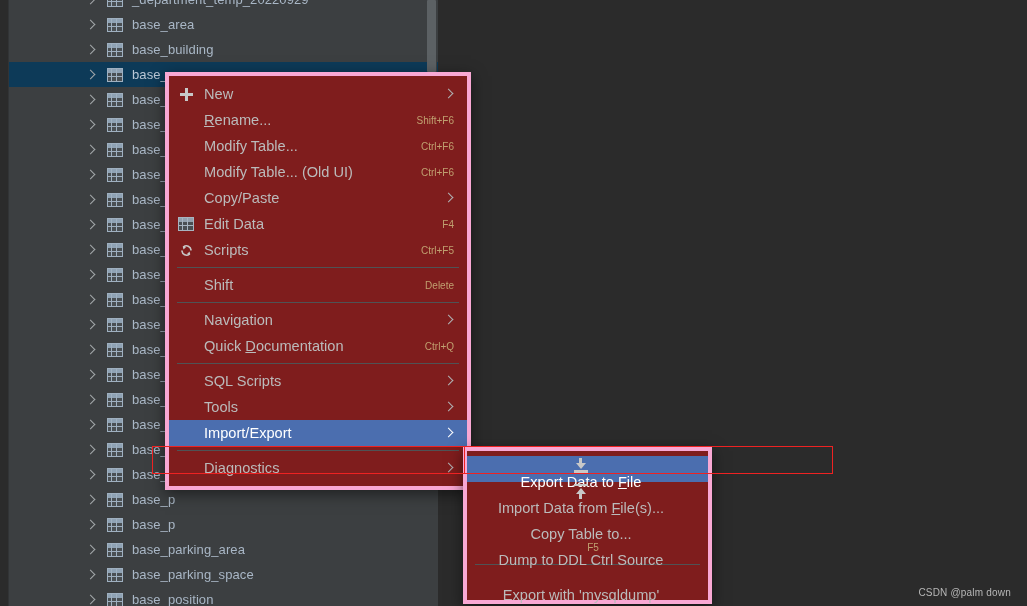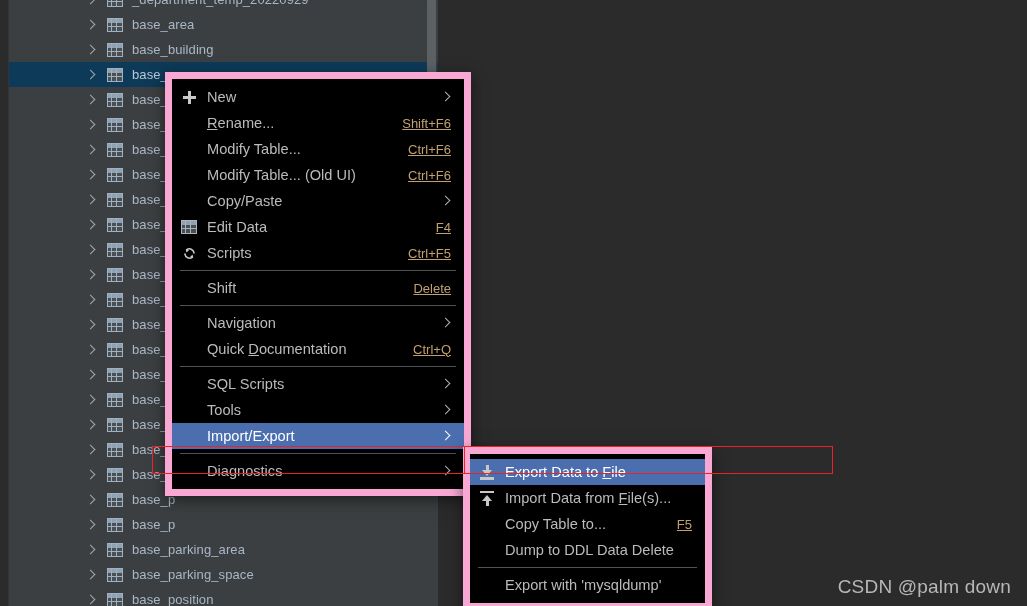--- a/index.html
+++ b/index.html
@@ -109,22 +109,22 @@
     top: 0px;
     width: 9px;
     height: 72px;
     background: #5c6164;
     border-radius: 1px;
   }
 
   
   .menu {
     position: absolute;
-    background: #000000;
-    border: 7px solid #f9a8d4;
+    background: #7f1d1d;
+    border: 4px solid #f9a8d4;
     box-shadow: 0 4px 14px rgba(0,0,0,0.5);
     padding: 5px 0 5px 0;
     box-sizing: border-box;
   }
   #context-menu {
     left: 165px;
     top: 72px;
     width: 306px;
   }
   .mi {
@@ -147,23 +147,22 @@
     justify-content: center;
     height: 18px;
   }
   .mi .lbl {
     flex: 1 1 auto;
     color: #bbbbbb;
   }
   .mi .accel {
     flex: none;
     color: #c0a070;
-    font-size: 13px;
+    font-size: 10px;
     margin-left: 24px;
-    text-decoration: underline;
   }
   .mi .arrow {
     flex: none;
     width: 10px;
     height: 10px;
     margin-left: 18px;
     position: relative;
   }
   .mi .arrow::before {
     content: "";
@@ -215,21 +214,21 @@
       linear-gradient(to bottom, #93a0ad 0, #93a0ad 4px, transparent 4px, transparent 7px, #a8b4c0 7px, #a8b4c0 8px, transparent 8px);
     background-color: #4a4f53;
   }
 
   
   #import-export-submenu {
     left: 463px;
     top: 447px;
     width: 249px;
   }
-  #import-export-submenu .mi { height: 26px; }
+  #import-export-submenu .mi { height: 26px; flex-direction: column; }
 
   .dl-ico, .ul-ico {
     position: relative;
     width: 14px;
     height: 15px;
   }
   .dl-ico::before {
     content: "";
     position: absolute;
     left: 5.5px; top: 0; width: 3px; height: 7px;
@@ -285,21 +284,21 @@
   }
   #anno-import-export { left: 152px; top: 446px; width: 681px; height: 28px; }
   #anno-export-file  { left: 464px; top: 446px; width: 369px; height: 28px; }
 
   
   #watermark {
     position: absolute;
     right: 16px;
     bottom: 8px;
     color: #b7b7b7;
-    font-size: 19px;
+    font-size: 10px;
     letter-spacing: 0.2px;
   }
 </style>
 </head>
 <body>
 
 <div id="root">
 
   <div id="tree-panel">
     <div id="tree-list">
@@ -568,21 +567,21 @@
         </span>
         <span class="lbl">Import Data from <span class="mnem">F</span>ile(s)...</span>
       </div>
       <div class="mi">
         <span class="ico"></span>
         <span class="lbl">Copy Table to...</span>
         <span class="accel">F5</span>
       </div>
       <div class="mi">
         <span class="ico"></span>
-        <span class="lbl">Dump to DDL Data Delete</span>
+        <span class="lbl">Dump to DDL Ctrl Source</span>
       </div>
       <div class="sep"></div>
       <div class="mi">
         <span class="ico"></span>
         <span class="lbl">Export with 'mysqldump'</span>
       </div>
     </div>
 
   <div class="anno-box" id="anno-import-export"></div>
   <div class="anno-box" id="anno-export-file"></div>

